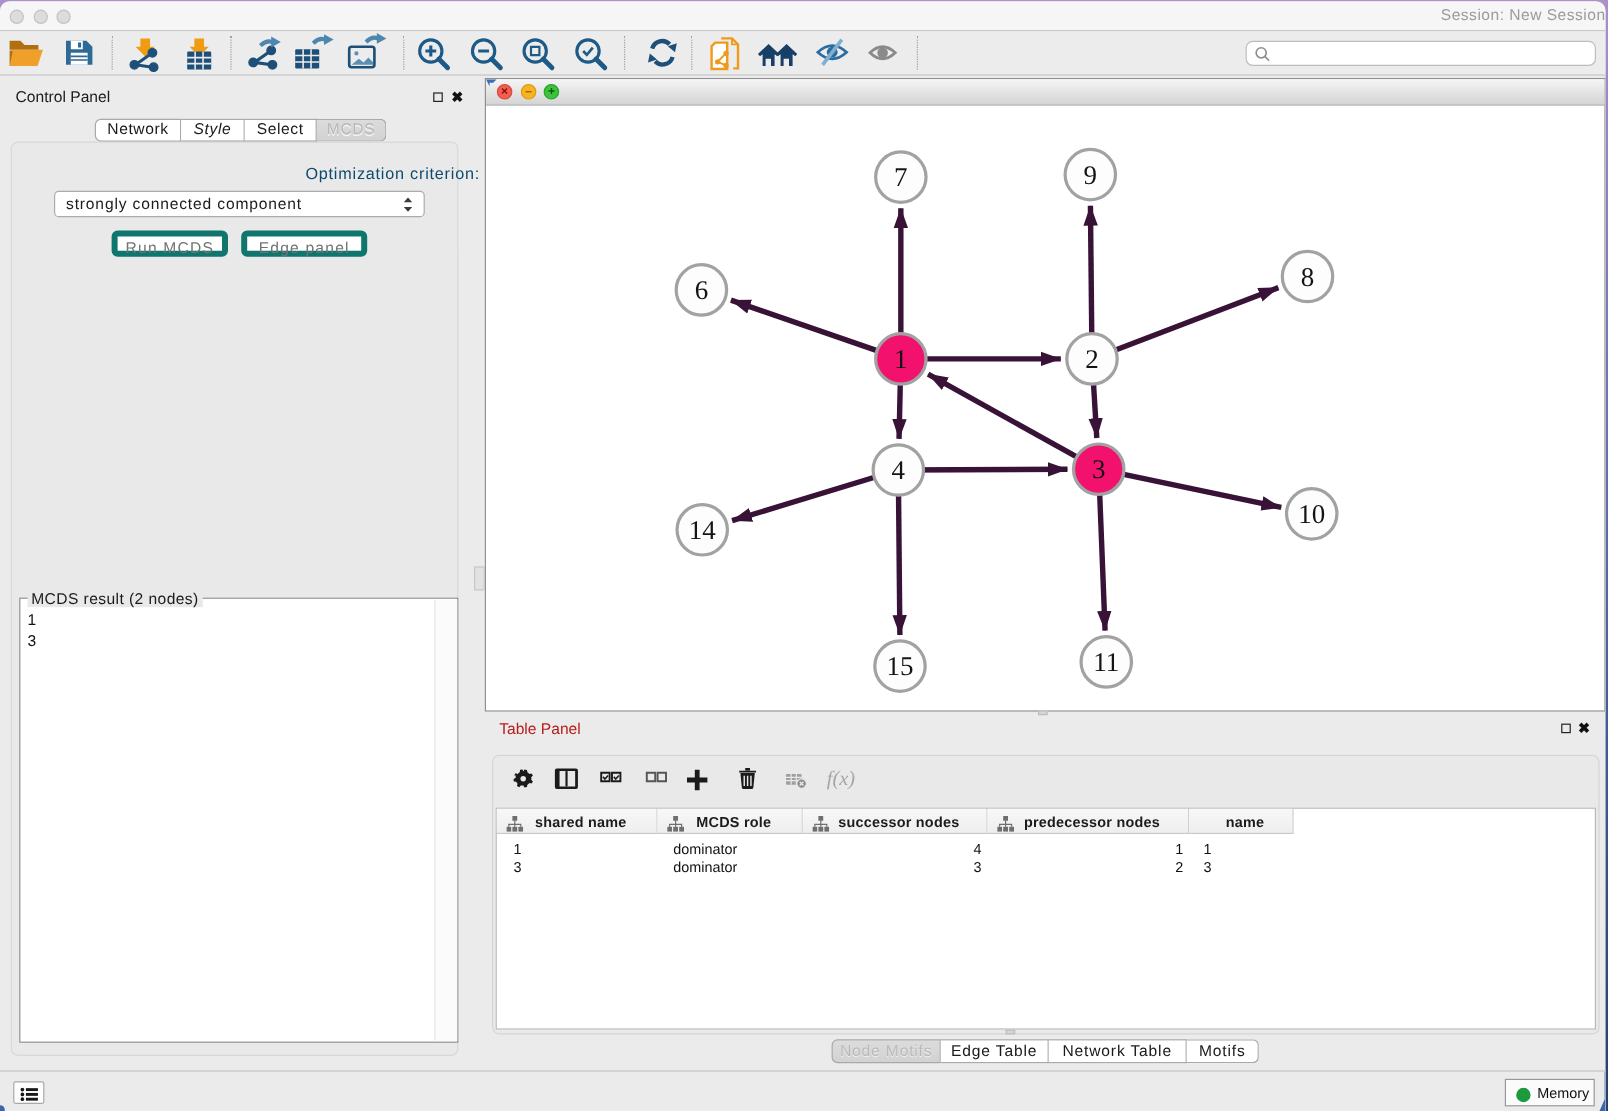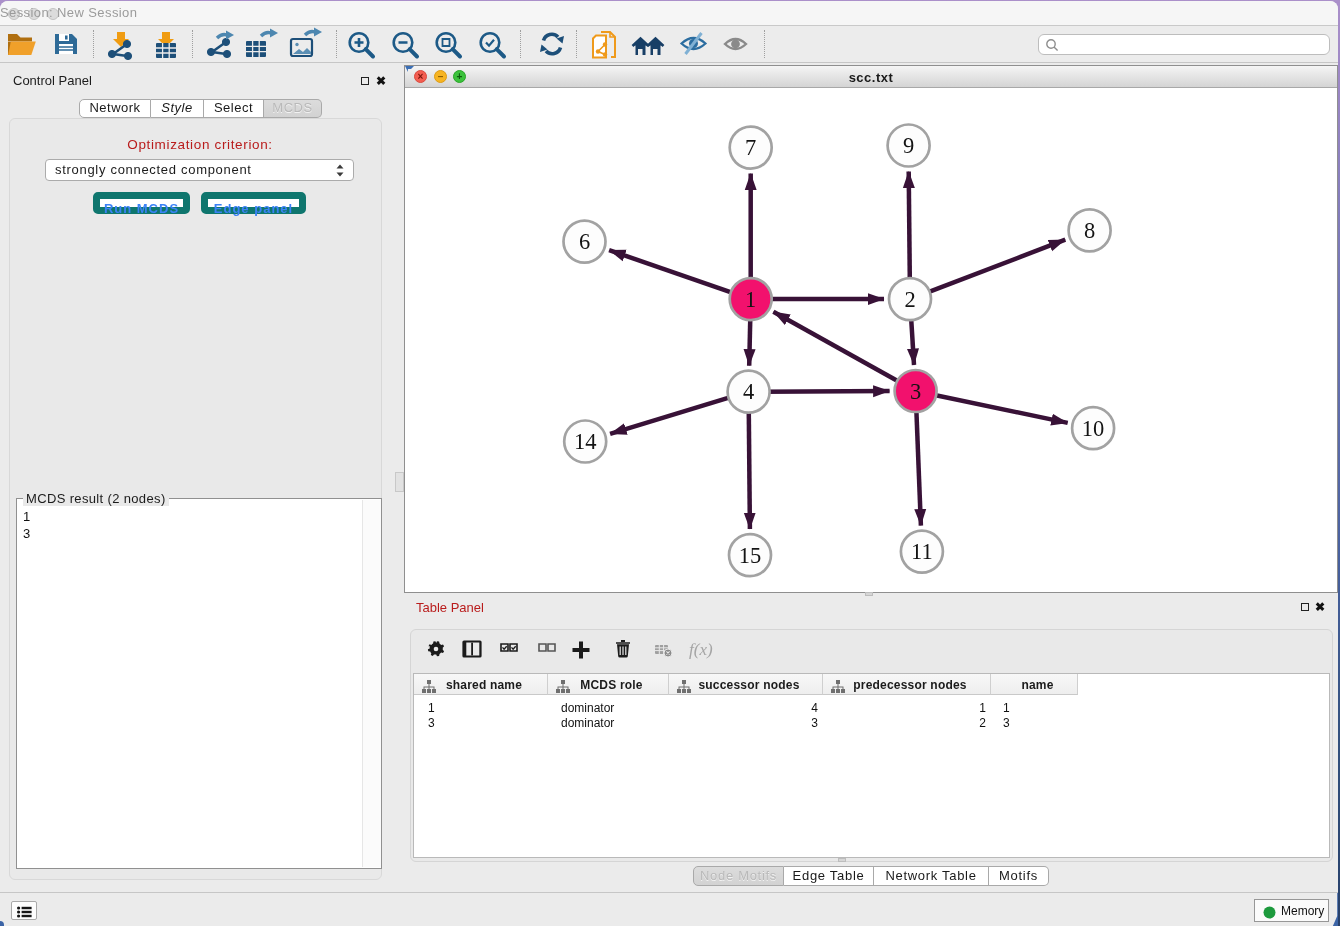--- a/index.html
+++ b/index.html
@@ -1,35 +1,35 @@
 <!DOCTYPE html>
 <html><head>
 <meta charset="utf-8">
 <style>
   html,body{margin:0;padding:0;}
   body{width:1340px;height:926px;background:linear-gradient(180deg,#ab90ca 0%,#9a86c4 10%,#6d74b4 35%,#48619f 60%,#33517e 80%,#27406a 100%);font-family:"Liberation Sans",sans-serif;overflow:hidden;position:relative;}
   #win{position:absolute;left:0;top:1px;width:1338px;height:925px;background:#ebebeb;border-radius:8px 8px 0 0;overflow:hidden;}
   
   #titlebar{position:absolute;left:0;top:0;width:100%;height:24px;background:#f6f6f6;border-bottom:1px solid #c9c9c9;}
   .tl{position:absolute;top:7px;width:12px;height:12px;border-radius:50%;background:#dcdcdc;border:1px solid #c3c3c3;box-sizing:border-box;}
-  #titletext{position:absolute;top:4px;left:0;width:100%;text-align:left;font-size:13px;letter-spacing:0.4px;color:#9b9b9b;}
+  #titletext{position:absolute;top:4px;left:0;width:100%;text-align:right;font-size:13px;letter-spacing:0.4px;color:#9b9b9b;}
   
   #toolbar{position:absolute;left:0;top:25px;width:100%;height:36px;background:#ececec;border-bottom:1px solid #c6c6c6;}
   .sep{position:absolute;top:4px;height:28px;width:0;border-left:1px dotted #9f9f9f;}
   #search{position:absolute;left:1038px;top:8px;width:290px;height:19px;background:#fff;border:1px solid #bdbdbd;border-radius:6px;}
   
   #cp-title{position:absolute;left:13px;top:72px;font-size:13px;color:#1c1c1c;}
   #cp-float{position:absolute;left:361px;top:76px;width:8px;height:8px;border:1.5px solid #222;box-sizing:border-box;}
   #cp-close{position:absolute;left:376px;top:73px;font-size:12px;font-weight:bold;color:#111;}
   .tabrow{position:absolute;height:19px;box-sizing:border-box;background:#fff;border:1px solid #a9a9a9;font-size:13px;letter-spacing:0.5px;color:#1a1a1a;text-align:center;line-height:16px;}
   .tabgray.tabgray{background:linear-gradient(#dcdcdc,#d2d2d2);color:#b9b9b9;text-shadow:0 1px 0 #f2f2f2;}
   #cp-box{position:absolute;left:9px;top:117px;width:373px;height:762px;background:#e9e9e9;border:1px solid #d8d8d8;border-radius:6px;box-sizing:border-box;}
-  #opt-label{position:absolute;left:0;top:136px;width:400px;text-align:center;font-size:13.5px;letter-spacing:0.65px;color:#b91c1c;}
+  #opt-label{position:absolute;left:0;top:136px;width:400px;text-align:right;font-size:13.5px;letter-spacing:0.65px;color:#0c4a6e;}
   #opt-select{position:absolute;left:45px;top:158px;width:309px;height:22px;background:#fff;border:1px solid #ababab;border-radius:4px;box-sizing:border-box;font-size:13px;letter-spacing:0.7px;color:#1b1b1b;line-height:20px;padding-left:9px;}
-  .btn{position:absolute;height:22px;background:#fff;border:7px solid #0f766e;border-radius:5px;box-sizing:border-box;font-size:13px;letter-spacing:1px;color:#3b82f6;text-align:center;line-height:20px;font-weight:bold;}
+  .btn{position:absolute;height:22px;background:#fff;border:5px solid #0f766e;border-radius:5px;box-sizing:border-box;font-size:13px;letter-spacing:1px;color:#737373;text-align:center;line-height:20px;}
   #fieldset{position:absolute;left:16px;top:497px;width:366px;height:371px;border:1px solid #909090;background:#fff;box-sizing:border-box;}
   #fs-legend{position:absolute;left:23px;top:490px;font-size:13px;letter-spacing:0.35px;color:#1b1b1b;background:#e9e9e9;padding:0 3px;}
   #fs-scroll{position:absolute;left:362px;top:499px;width:18px;height:367px;background:#fbfbfb;border-left:1px solid #e6e6e6;}
   
   #netframe{position:absolute;left:404px;top:64px;width:934px;height:528px;border:1px solid #8f8f8f;box-sizing:border-box;background:#fff;}
   #nethead{position:absolute;left:0;top:0;width:100%;height:22px;background:linear-gradient(#f5f5f5,#d4d4d4);border-bottom:1px solid #a8a8a8;box-sizing:border-box;}
   #nettitle{position:absolute;left:0;top:4px;width:100%;text-align:center;font-size:13px;font-weight:bold;letter-spacing:0.5px;color:#1a1a1a;}
   .mac{position:absolute;top:4px;width:13px;height:13px;border-radius:50%;box-sizing:border-box;font-size:10px;font-weight:bold;text-align:center;line-height:12px;}
   
   #tp-title{position:absolute;left:416px;top:599px;font-size:13px;color:#b91c1c;}
@@ -197,21 +197,20 @@
   <div class="td" style="left:23px;top:525px;font-size:13px;">3</div>
 
   <div id="netframe">
     <svg style="position:absolute;left:0px;top:0px;z-index:5;" width="9" height="9" viewBox="0 0 9 9">
         <path d="M0 0 h9 l-3 3 h-3 v3 z" fill="#3b6fb5"></path>
       </svg>
     <div id="nethead">
       <div class="mac" style="left:9px;background:#f35e51;border:1px solid #d94a3e;color:#7c140c;">×</div>
       <div class="mac" style="left:29px;background:#f7b422;border:1px solid #dd9c14;color:#8a5d00;">–</div>
       <div class="mac" style="left:48px;background:#3cc23c;border:1px solid #27a527;color:#0d5c0d;">+</div>
-      <div id="nettitle">scc.txt</div>
     </div>
     <svg id="graph" style="position:absolute;left:0;top:22px;" width="932" height="504" viewBox="405 86 932 504">
       <defs>
         <marker id="ah" markerUnits="userSpaceOnUse" markerWidth="18" markerHeight="13" refX="16.5" refY="6.5" orient="auto">
           <path d="M0,0.5 L17,6.5 L0,12.5 Z" fill="#381237"></path>
         </marker>
       </defs>
       <g stroke="#381237" stroke-width="4.5" marker-end="url(#ah)">
         <line x1="750.7" y1="297.1" x2="750.7" y2="171.6"></line>
         <line x1="750.7" y1="297.1" x2="609.1" y2="248.1"></line>

